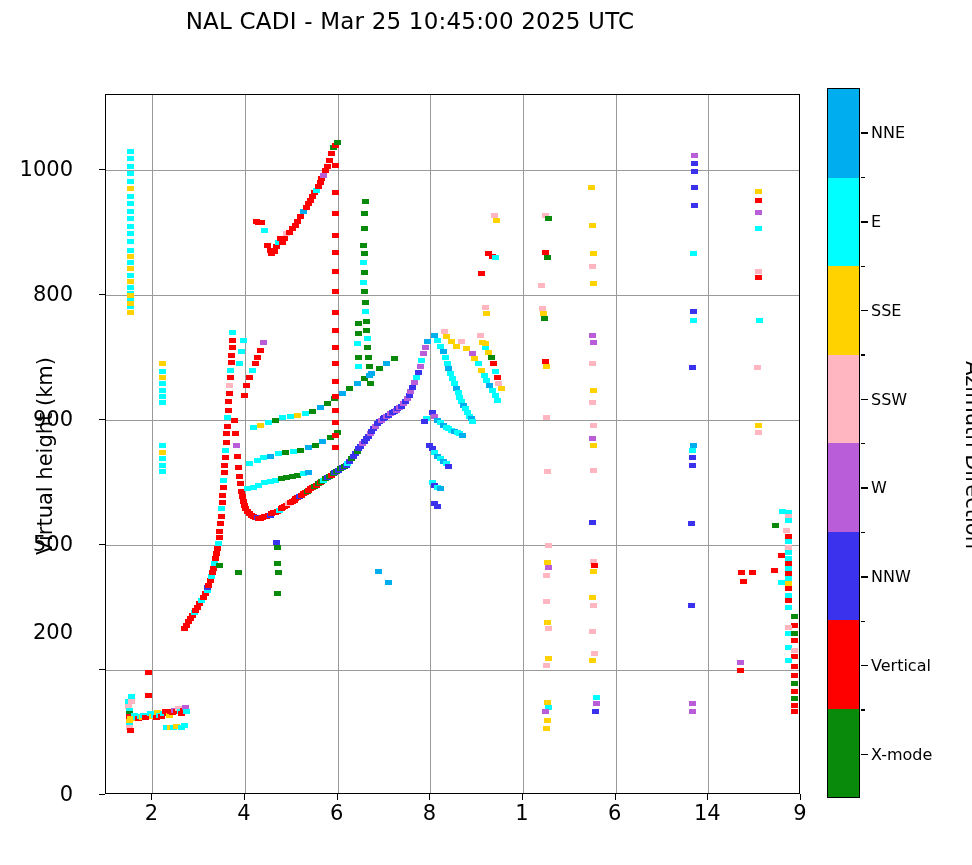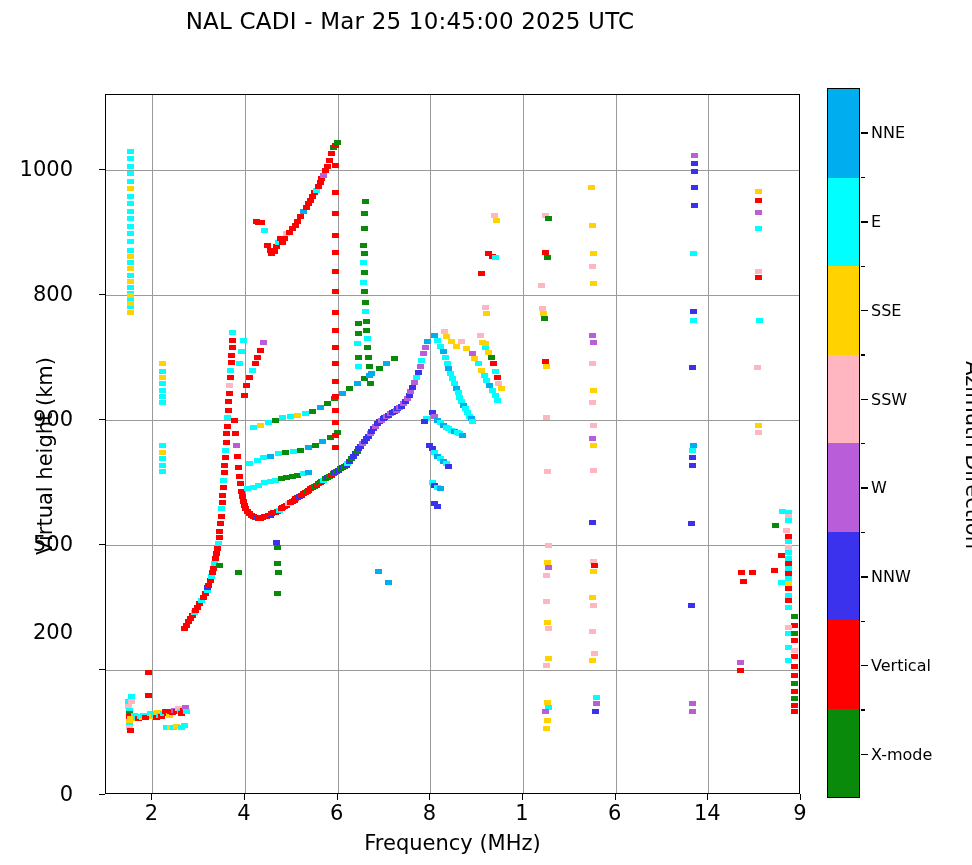--- a/index.html
+++ b/index.html
@@ -795,21 +795,20 @@
       <div class="tick-y" style="top: 544px;"></div>
       <div class="tick-y-label" style="top: 544px;">500</div>
       <div class="tick-y" style="top: 419px;"></div>
       <div class="tick-y-label" style="top: 419px;">900</div>
       <div class="tick-y" style="top: 294px;"></div>
       <div class="tick-y-label" style="top: 294px;">800</div>
       <div class="tick-y" style="top: 169px;"></div>
       <div class="tick-y-label" style="top: 169px;">1000</div>
     </div>
 
-  <div id="xlabel">Frequency (MHz)</div>
   <div id="ylabel">Virtual height (km)</div>
 
   <div id="colorbar">
       <div class="cb-seg" style="height: 12.5%; background: rgb(0, 174, 239);"></div>
       <div class="cb-seg" style="height: 12.5%; background: rgb(0, 255, 255);"></div>
       <div class="cb-seg" style="height: 12.5%; background: rgb(255, 210, 0);"></div>
       <div class="cb-seg" style="height: 12.5%; background: rgb(255, 182, 193);"></div>
       <div class="cb-seg" style="height: 12.5%; background: rgb(185, 94, 216);"></div>
       <div class="cb-seg" style="height: 12.5%; background: rgb(59, 50, 238);"></div>
       <div class="cb-seg" style="height: 12.5%; background: rgb(255, 0, 0);"></div>

